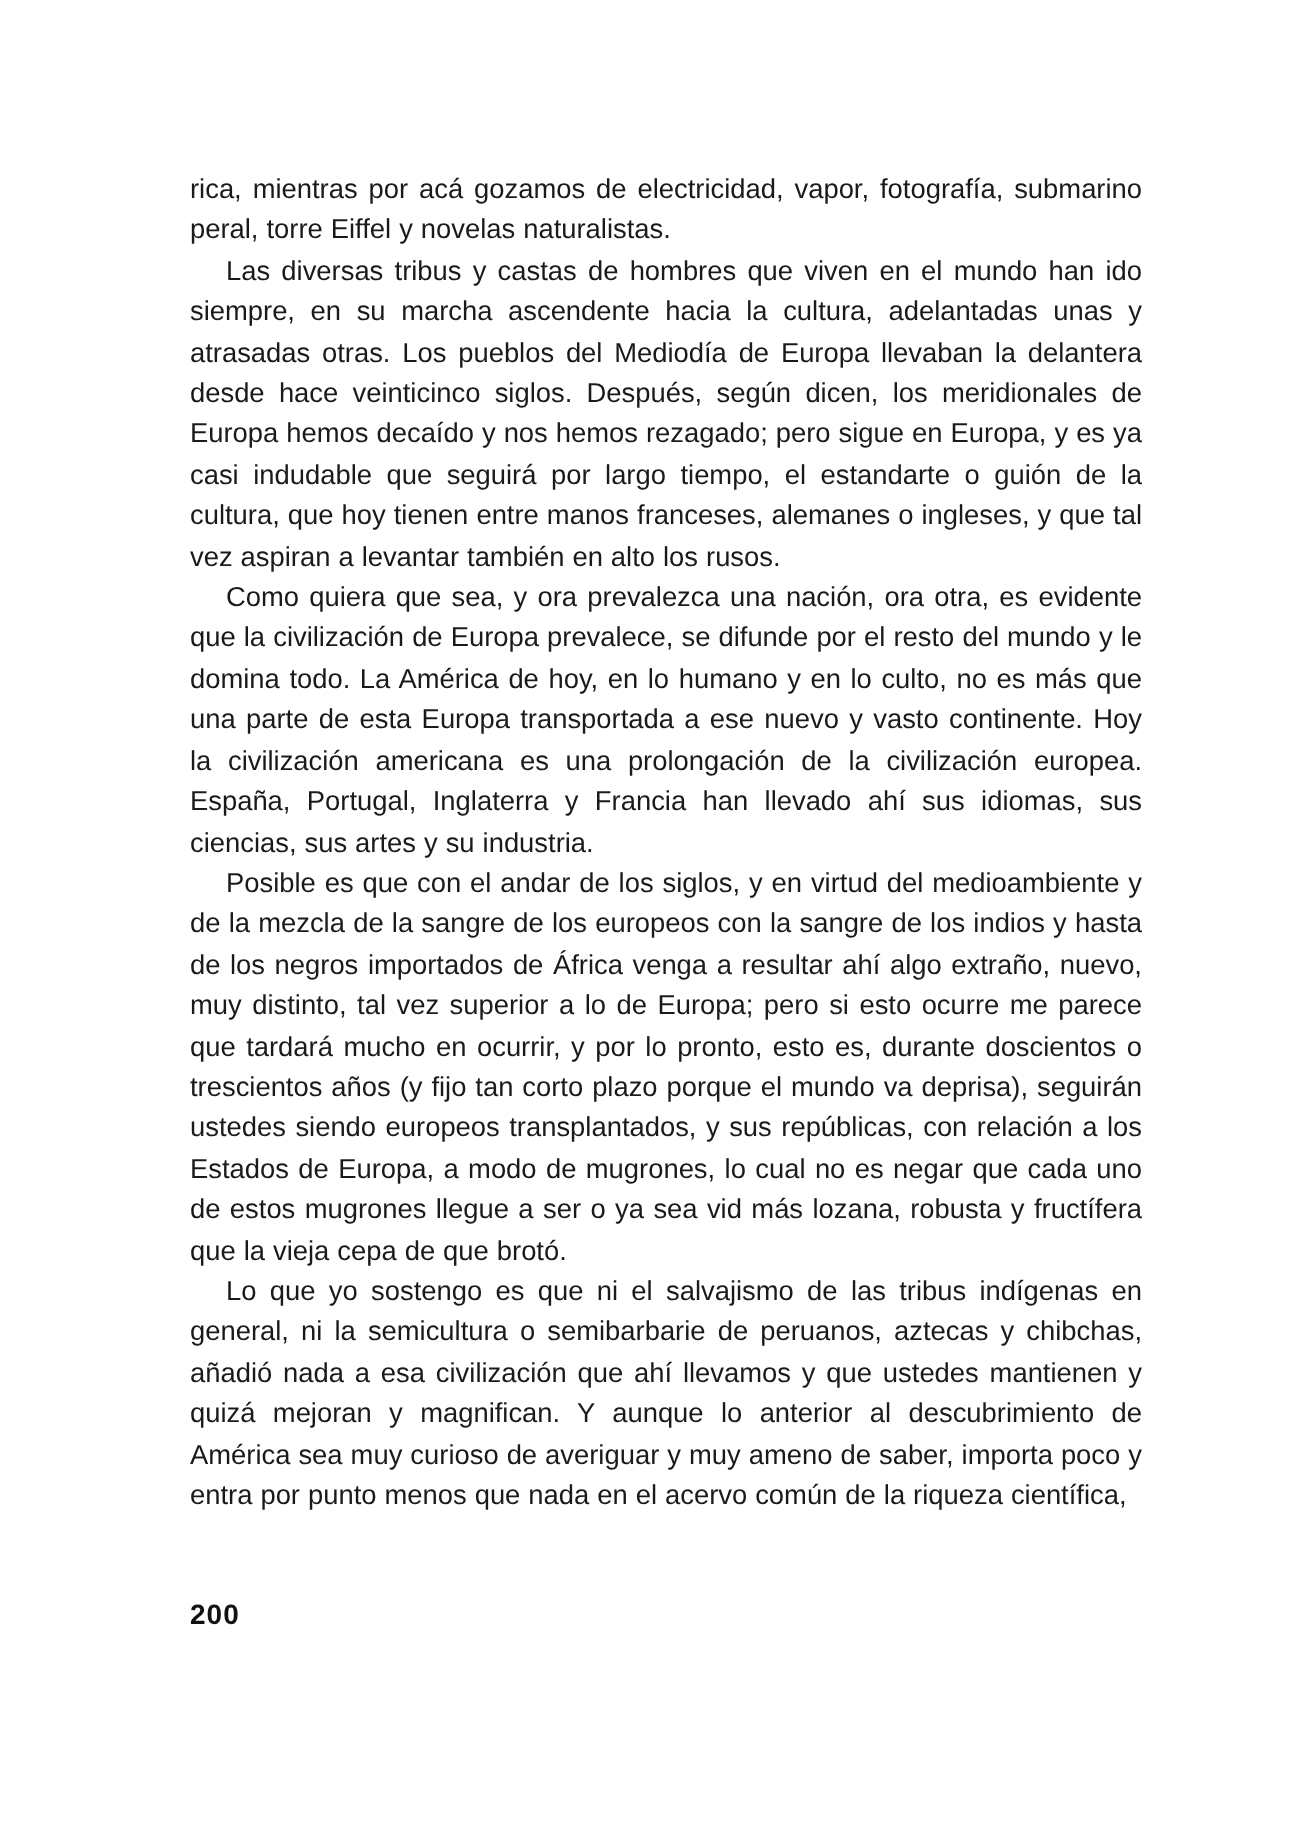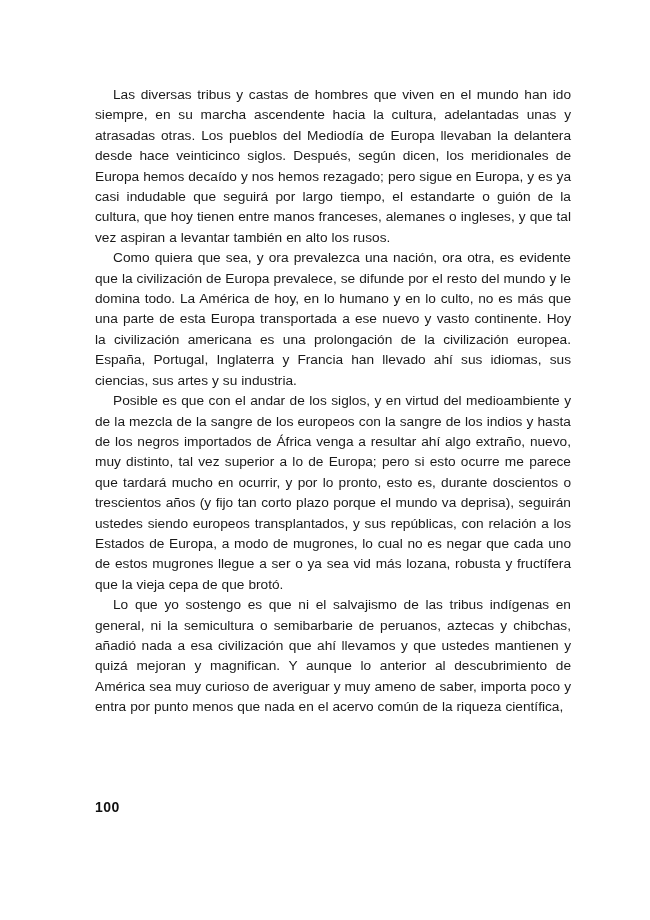--- a/index.html
+++ b/index.html
@@ -46,19 +46,20 @@
     font-weight: bold;
     color: #111111;
     letter-spacing: 0.5px;
   }
 </style>
 </head>
 <body>
 
 <div class="page">
   <div class="text-block">
+    <p class="para first">rica, mientras por acá gozamos de electricidad, vapor, fotografía, submarino peral, torre Eiffel y novelas naturalistas.</p>
     <p class="para">Las diversas tribus y castas de hombres que viven en el mundo han ido siempre, en su marcha ascendente hacia la cultura, adelantadas unas y atrasadas otras. Los pueblos del Mediodía de Europa llevaban la delantera desde hace veinticinco siglos. Después, según dicen, los meridionales de Europa hemos decaído y nos hemos rezagado; pero sigue en Europa, y es ya casi indudable que seguirá por largo tiempo, el estandarte o guión de la cultura, que hoy tienen entre manos franceses, alemanes o ingleses, y que tal vez aspiran a levantar también en alto los rusos.</p>
     <p class="para">Como quiera que sea, y ora prevalezca una nación, ora otra, es evidente que la civilización de Europa prevalece, se difunde por el resto del mundo y le domina todo. La América de hoy, en lo humano y en lo culto, no es más que una parte de esta Europa transportada a ese nuevo y vasto continente. Hoy la civilización americana es una prolongación de la civilización europea. España, Portugal, Inglaterra y Francia han llevado ahí sus idiomas, sus ciencias, sus artes y su industria.</p>
     <p class="para">Posible es que con el andar de los siglos, y en virtud del medioambiente y de la mezcla de la sangre de los europeos con la sangre de los indios y hasta de los negros importados de África venga a resultar ahí algo extraño, nuevo, muy distinto, tal vez superior a lo de Europa; pero si esto ocurre me parece que tardará mucho en ocurrir, y por lo pronto, esto es, durante doscientos o trescientos años (y fijo tan corto plazo porque el mundo va deprisa), seguirán ustedes siendo europeos transplantados, y sus repúblicas, con relación a los Estados de Europa, a modo de mugrones, lo cual no es negar que cada uno de estos mugrones llegue a ser o ya sea vid más lozana, robusta y fructífera que la vieja cepa de que brotó.</p>
     <p class="para">Lo que yo sostengo es que ni el salvajismo de las tribus indígenas en general, ni la semicultura o semibarbarie de peruanos, aztecas y chibchas, añadió nada a esa civilización que ahí llevamos y que ustedes mantienen y quizá mejoran y magnifican. Y aunque lo anterior al descubrimiento de América sea muy curioso de averiguar y muy ameno de saber, importa poco y entra por punto menos que nada en el acervo común de la riqueza científica,</p>
   </div>
-  <div class="page-number">100</div>
+  <div class="page-number">200</div>
 </div>
 
 </body></html>

